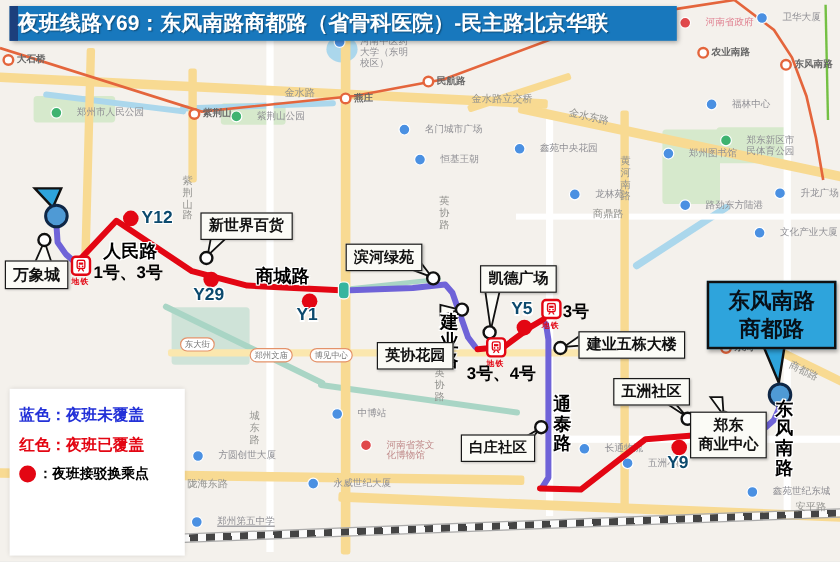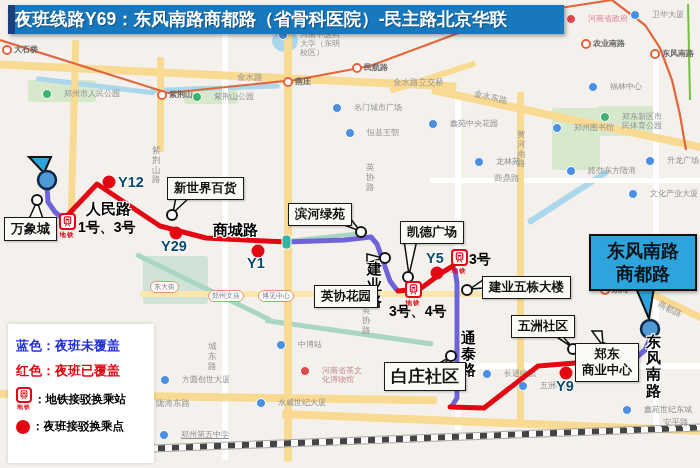--- a/index.html
+++ b/index.html
@@ -342,55 +342,40 @@
   <div class="stopl halo" style="left:247px;top:255px;">Y1</div>
   <div class="stopl halo" style="left:426px;top:250px;">Y5</div>
   <div class="stopl halo" style="left:556px;top:378px;">Y9</div>
 
   <div class="co" style="left:4px;top:217px;font-size:13px;font-family:Liberation Mono, monospace;">万象城</div>
   <div class="co" style="left:167px;top:177px;">新世界百货</div>
   <div class="co" style="left:288px;top:203px;">滨河绿苑</div>
   <div class="co" style="left:400px;top:221px;">凯德广场</div>
   <div class="co" style="left:314px;top:249px;margin-top:36px;">英协花园</div>
   <div class="co" style="left:482px;top:276px;">建业五栋大楼</div>
-  <div class="co" style="left:384px;top:362px;font-size:17px;">白庄社区</div>
+  <div class="co" style="left:384px;top:362px;font-size:12px;">白庄社区</div>
   <div class="co" style="left:511px;top:315px;">五洲社区</div>
   <div class="co" style="left:575px;top:300px;text-align:center;line-height:1.3;margin-top:43px;">
     <div>郑东</div>
     <div>商业中心</div>
   </div>
 
   <div class="co-blue" style="left:589px;top:234px;width:88px;">
     <div>东风南路</div>
     <div>商都路</div>
   </div>
 
   <div class="legend">
     <div class="row">
         <span class="blue">蓝色：夜班未覆盖</span>
       </div>
     <div class="row">
         <span class="red">红色：夜班已覆盖</span>
       </div>
     <div class="row">
-      <span class="mi2">
-        <span class="box">
-            <svg width="10" height="10" viewBox="0 0 24 24">
-              <rect x="5" y="2" width="14" height="15" rx="3" fill="none" stroke="#e30613" stroke-width="2.5"></rect>
-              <rect x="8" y="6" width="8" height="4" fill="#e30613"></rect>
-              <circle cx="9" cy="13" r="1.6" fill="#e30613"></circle>
-              <circle cx="15" cy="13" r="1.6" fill="#e30613"></circle>
-              <path d="M7 22 L10 18 M17 22 L14 18" stroke="#e30613" stroke-width="2.2"></path>
-            </svg>
-          </span>
-        <span class="cap">地铁</span>
-      </span>
-      <span class="blk">：地铁接驳换乘站</span>
-    </div>
-    <div class="row">
       <span class="dotred"></span>
       <span class="blk">：夜班接驳换乘点</span>
     </div>
   </div>
 
   <div class="title-bar">
     <span>夜班线路Y69：东风南路商都路（省骨科医院）-民主路北京华联</span>
   </div>
 
 </div>

